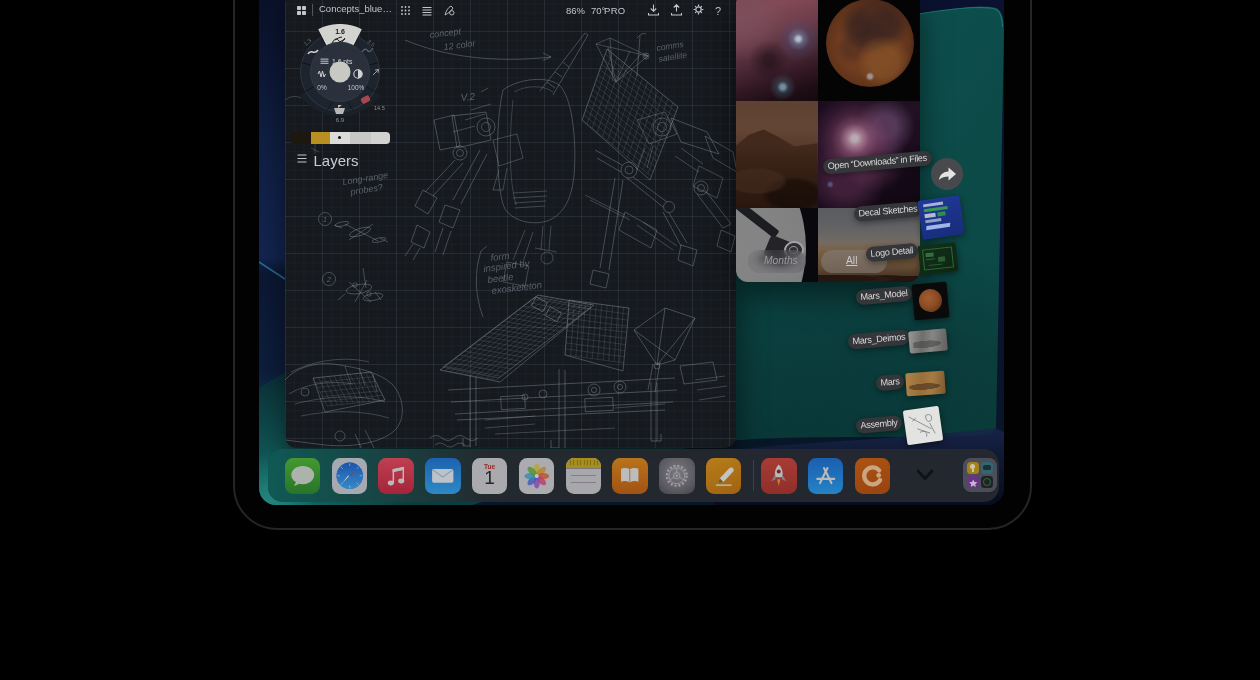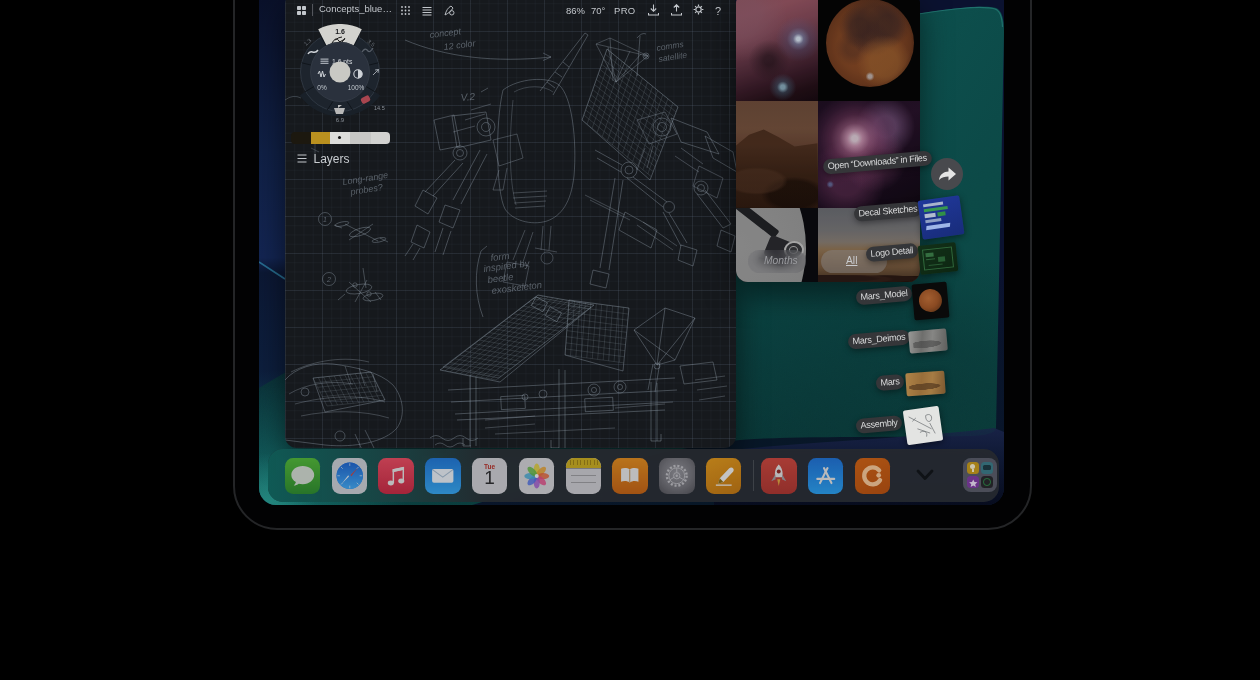--- a/index.html
+++ b/index.html
@@ -332,21 +332,21 @@
         </svg>
         <svg class="ticon" style="left:136.6px;top:11.5px;" width="10" height="10" viewBox="0 0 10 10" stroke="#c3c7cc" stroke-width="1.1" fill="none">
           <path d="M0.5,1.5 L9.5,1.5 M0.5,4 L9.5,4 M0.5,6.5 L9.5,6.5 M0.5,9 L9.5,9"></path>
         </svg>
         <svg class="ticon" style="left:158.8px;top:10.5px;" width="11" height="11" viewBox="0 0 11 11" stroke="#c3c7cc" stroke-width="0.9" fill="none">
           <path d="M1,10 C2,6 4,2.5 7,1 L9,3 C7.5,6 4,8.5 1,10 Z"></path>
           <circle cx="7.8" cy="7.8" r="2.2"></circle>
         </svg>
         <div class="tbtext" style="left:281px;top:11px;">86%</div>
         <div class="tbtext" style="left:306px;top:11px;">70°</div>
-        <div class="tbtext" style="left:329px;top:11px;letter-spacing:0.3px;">PRO</div>
+        <div class="tbtext" style="left:319px;top:11px;letter-spacing:0.3px;">PRO</div>
         <svg class="ticon" style="left:363px;top:10px;" width="11" height="12" viewBox="0 0 11 12" stroke="#c3c7cc" stroke-width="1.1" fill="none">
           <path d="M5.5,0.5 L5.5,7 M2.8,4.5 L5.5,7.3 L8.2,4.5 M0.5,9 L0.5,11 L10.5,11 L10.5,9"></path>
         </svg>
         <svg class="ticon" style="left:385.5px;top:10px;" width="11" height="12" viewBox="0 0 11 12" stroke="#c3c7cc" stroke-width="1.1" fill="none">
           <path d="M5.5,7.5 L5.5,1 M2.8,3.5 L5.5,0.7 L8.2,3.5 M0.5,9 L0.5,11 L10.5,11 L10.5,9"></path>
         </svg>
         <svg class="ticon" style="left:408px;top:10px;" width="11" height="11" viewBox="0 0 11 11" fill="none" stroke="#c3c7cc">
           <circle cx="5.5" cy="5.5" r="2.7" stroke-width="1.2"></circle>
           <g stroke-width="1.2">
             <line x1="5.5" y1="0.6" x2="5.5" y2="2"></line>
@@ -406,21 +406,21 @@
           <div style="position:absolute;left:20px;width:19px;height:100%;background:#b9901f;"></div>
           <div style="position:absolute;left:39px;width:20.5px;height:100%;background:#dcdcda;"></div>
           <div style="position:absolute;left:59.5px;width:21px;height:100%;background:#c7c7c5;"></div>
           <div style="position:absolute;left:80.5px;width:19px;height:100%;background:#d2d2d0;"></div>
           <div style="position:absolute;left:47px;top:4.5px;width:3px;height:3px;border-radius:50%;background:#111;"></div>
         </div>
 
         <svg style="position:absolute;left:12px;top:160px;" width="10" height="9" viewBox="0 0 10 9" stroke="#c3c7cc" stroke-width="1.1">
           <path d="M0.5,1 L9.5,1 M0.5,4.5 L9.5,4.5 M0.5,8 L9.5,8"></path>
         </svg>
-        <div style="position:absolute;left:28.5px;top:158px;font-size:12px;color:#c9cdd1;text-align:center;">Layers</div>
+        <div style="position:absolute;left:28.5px;top:158px;font-size:15px;color:#c9cdd1;text-align:center;">Layers</div>
       </div>
     </div>
 
     <div class="wphotos">
 
       <div class="ph" style="left:0;top:0;width:81.5px;height:106.5px;
         background:
           radial-gradient(circle at 76% 42%, rgba(225,240,255,0.95) 0 2%, rgba(140,180,230,0.5) 6%, rgba(85,115,175,0.22) 13%, transparent 26%),
           radial-gradient(circle at 57% 87%, rgba(160,210,230,0.8) 0 2%, rgba(85,145,175,0.35) 5.5%, transparent 13%),
           radial-gradient(circle at 40% 62%, rgba(16,9,14,0.45) 0 6%, rgba(22,12,18,0.28) 13%, transparent 25%),

